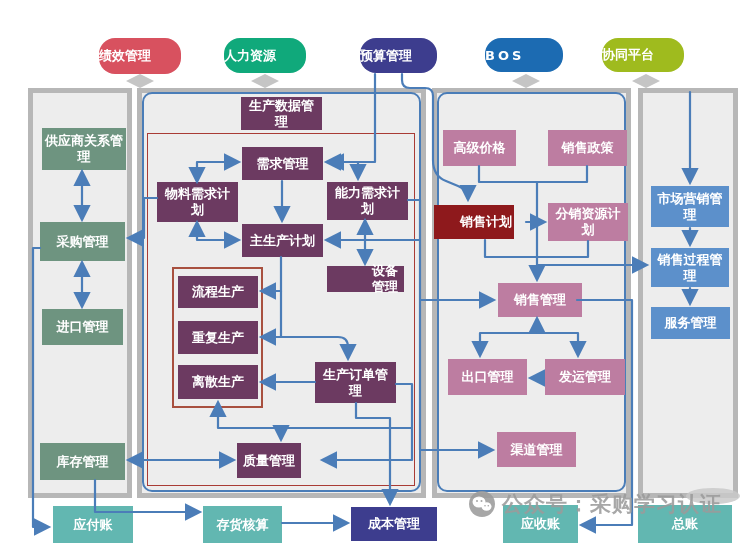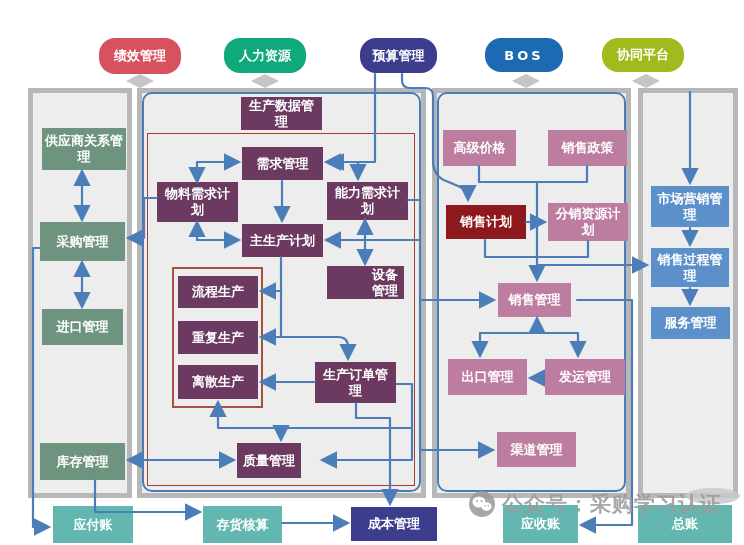--- a/index.html
+++ b/index.html
@@ -12,21 +12,21 @@
   .node{position:absolute;display:flex;align-items:center;justify-content:center;text-align:center;
         color:#ffffff;font-size:13px;font-weight:600;line-height:1.22;box-sizing:border-box;
         padding:1px 2px;}
   .green{background:#6e9480;}
   .plum{background:#6c3a61;}
   .pink{background:#bd7da1;}
   .darkred{background:#8e191c;}
   .blue{background:#5c90cb;}
   .teal{background:#62b7b1;}
   .navy{background:#3d3d8e;}
-  .tm{position:absolute;display:flex;align-items:center;justify-content:center;color:#fff;
+  .tm{position:absolute;display:flex;align-items:center;color:#fff;
       font-size:13px;font-weight:600;box-sizing:border-box;border-radius:16px;}
   .tm-performance{background:#d8515f;}
   .tm-hr{background:#10a97b;}
   .tm-budget{background:#3d3d8e;}
   .tm-bos{background:#1c6bb2;letter-spacing:3px;}
   .tm-collab{background:#9fbb1e;}
   #wires{position:absolute;left:0;top:0;width:744px;height:545px;pointer-events:none;}
   .watermark{position:absolute;left:468px;top:490px;display:flex;gap:6px;
              color:#9b9b9b;font-size:21px;font-weight:600;letter-spacing:1px;opacity:.88;z-index:30;}
   .wm-blob{position:absolute;left:686px;top:488px;width:54px;height:16px;background:#c9c9c9;
@@ -84,21 +84,21 @@
     </div>
   <div class="node plum" style="left:157px;top:182px;width:81px;height:40px;">
       <span>物料需求计划</span>
     </div>
   <div class="node plum" style="left:327px;top:182px;width:81px;height:38px;">
       <span>能力需求计划</span>
     </div>
   <div class="node plum" style="left:242px;top:224px;width:81px;height:33px;">
       <span>主生产计划</span>
     </div>
-  <div class="node plum" style="left:327px;top:266px;width:77px;height:33px;padding-left:41px;">
+  <div class="node plum" style="left:327px;top:266px;width:77px;height:26px;padding-left:41px;">
       <span>设备管理</span>
     </div>
   <div class="node plum" style="left:178px;top:276px;width:80px;height:32px;">
       <span>流程生产</span>
     </div>
   <div class="node plum" style="left:178px;top:321px;width:80px;height:33px;">
       <span>重复生产</span>
     </div>
   <div class="node plum" style="left:178px;top:365px;width:80px;height:34px;">
       <span>离散生产</span>
@@ -109,27 +109,27 @@
   <div class="node plum" style="left:237px;top:443px;width:64px;height:35px;">
       <span>质量管理</span>
     </div>
 
   <div class="node pink" style="left:443px;top:130px;width:73px;height:36px;">
       <span>高级价格</span>
     </div>
   <div class="node pink" style="left:548px;top:130px;width:79px;height:36px;">
       <span>销售政策</span>
     </div>
-  <div class="node darkred" style="left:446px;top:205px;width:80px;height:34px;">
+  <div class="node darkred" style="left:434px;top:205px;width:80px;height:34px;justify-content:flex-end;">
       <span>销售计划</span>
     </div>
   <div class="node pink" style="left:548px;top:203px;width:80px;height:38px;">
       <span>分销资源计划</span>
     </div>
-  <div class="node pink" style="left:498px;top:283px;width:73px;height:34px;">
+  <div class="node pink" style="left:498px;top:283px;width:84px;height:34px;">
       <span>销售管理</span>
     </div>
   <div class="node pink" style="left:448px;top:359px;width:79px;height:36px;">
       <span>出口管理</span>
     </div>
   <div class="node pink" style="left:545px;top:359px;width:80px;height:36px;">
       <span>发运管理</span>
     </div>
   <div class="node pink" style="left:497px;top:432px;width:79px;height:35px;">
       <span>渠道管理</span>

